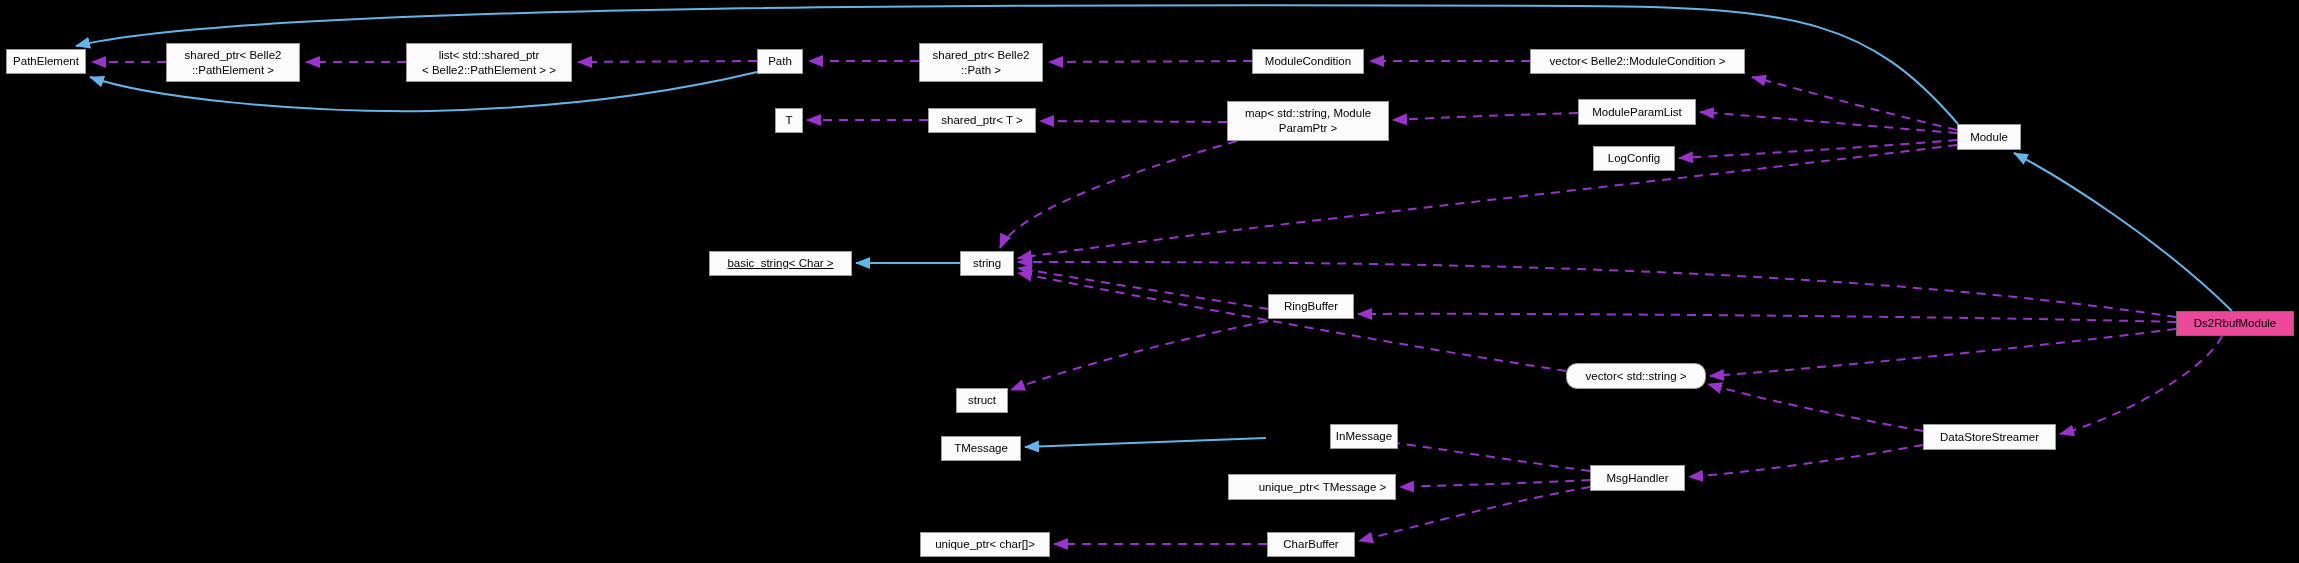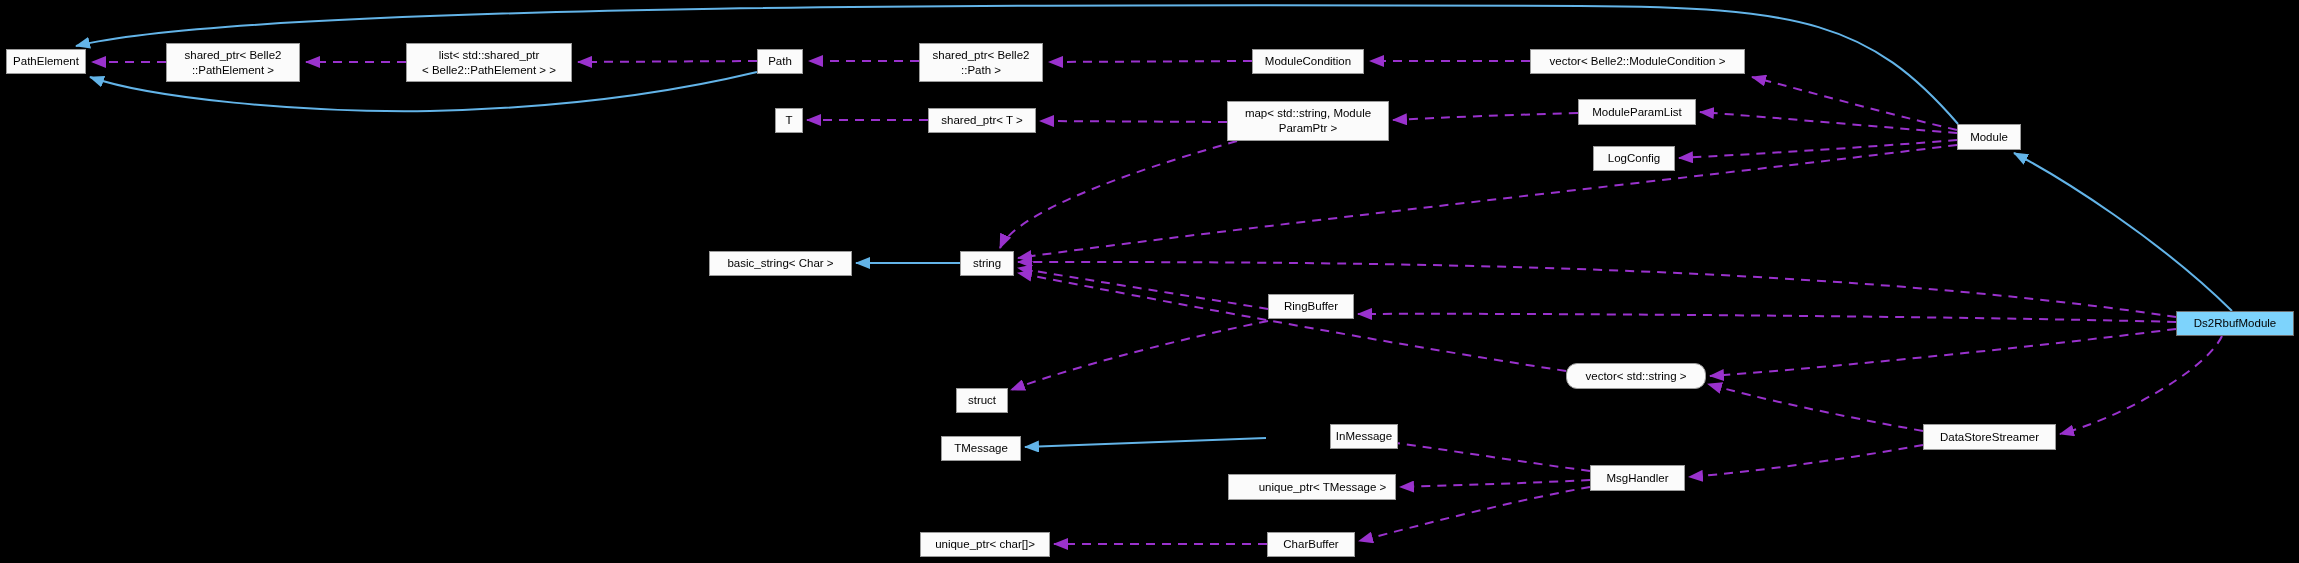--- a/index.html
+++ b/index.html
@@ -21,21 +21,21 @@
     line-height:15px;
     display:flex;
     align-items:center;
     justify-content:center;
     text-align:center;
     white-space:pre-line;
     z-index:2;
     cursor:pointer;
   }
   .node.highlight{
-    background:#7dd3fc;
+    background:#ec4899;
     border:1.5px solid #6e6e6e;
   }
   .edge{fill:none;stroke-width:2;}
   .edge.usage{stroke:#9a32cd;stroke-dasharray:9 7;}
   .edge.inherit{stroke:#63b4e8;}
 </style>
 </head>
 <body>
 
 <div id="diagram">
@@ -95,21 +95,21 @@
 ::Path &gt;</div>
   <div class="node" style="left:1252px;top:49px;width:112px;height:25px;">ModuleCondition</div>
   <div class="node" style="left:1530px;top:49px;width:215px;height:25px;">vector&lt; Belle2::ModuleCondition &gt;</div>
   <div class="node" style="left:775px;top:108px;width:28px;height:25px;">T</div>
   <div class="node" style="left:928px;top:108px;width:108px;height:25px;text-align:right;">shared_ptr&lt; T &gt;</div>
   <div class="node" style="left:1227px;top:101px;width:162px;height:40px;">map&lt; std::string, Module
 ParamPtr &gt;</div>
   <div class="node" style="left:1578px;top:99px;width:118px;height:26px;">ModuleParamList</div>
   <div class="node" style="left:1593px;top:146px;width:82px;height:25px;">LogConfig</div>
   <div class="node" style="left:1957px;top:124px;width:64px;height:26px;">Module</div>
-  <div class="node" style="left:709px;top:251px;width:143px;height:25px;">basic_string&lt; Char &gt;</div>
+  <div class="node" style="left:709px;top:251px;width:143px;height:25px;text-decoration:underline;">basic_string&lt; Char &gt;</div>
   <div class="node" style="left:960px;top:251px;width:54px;height:25px;">string</div>
   <div class="node" style="left:1268px;top:294px;width:86px;height:25px;">RingBuffer</div>
   <div class="node highlight" style="left:2176px;top:311px;width:118px;height:25px;">Ds2RbufModule</div>
   <div class="node" style="left:1566px;top:363px;width:140px;height:26px;border-radius:11px;">vector&lt; std::string &gt;</div>
   <div class="node" style="left:956px;top:388px;width:52px;height:25px;">struct</div>
   <div class="node" style="left:941px;top:436px;width:80px;height:25px;text-align:center;">TMessage</div>
   <div class="node" style="left:1330px;top:424px;width:68px;height:25px;">InMessage</div>
   <div class="node" style="left:1923px;top:424px;width:133px;height:26px;">DataStoreStreamer</div>
   <div class="node" style="left:1228px;top:474px;width:168px;height:26px;padding-left:21px;">unique_ptr&lt; TMessage &gt;</div>
   <div class="node" style="left:1590px;top:465px;width:95px;height:26px;">MsgHandler</div>

